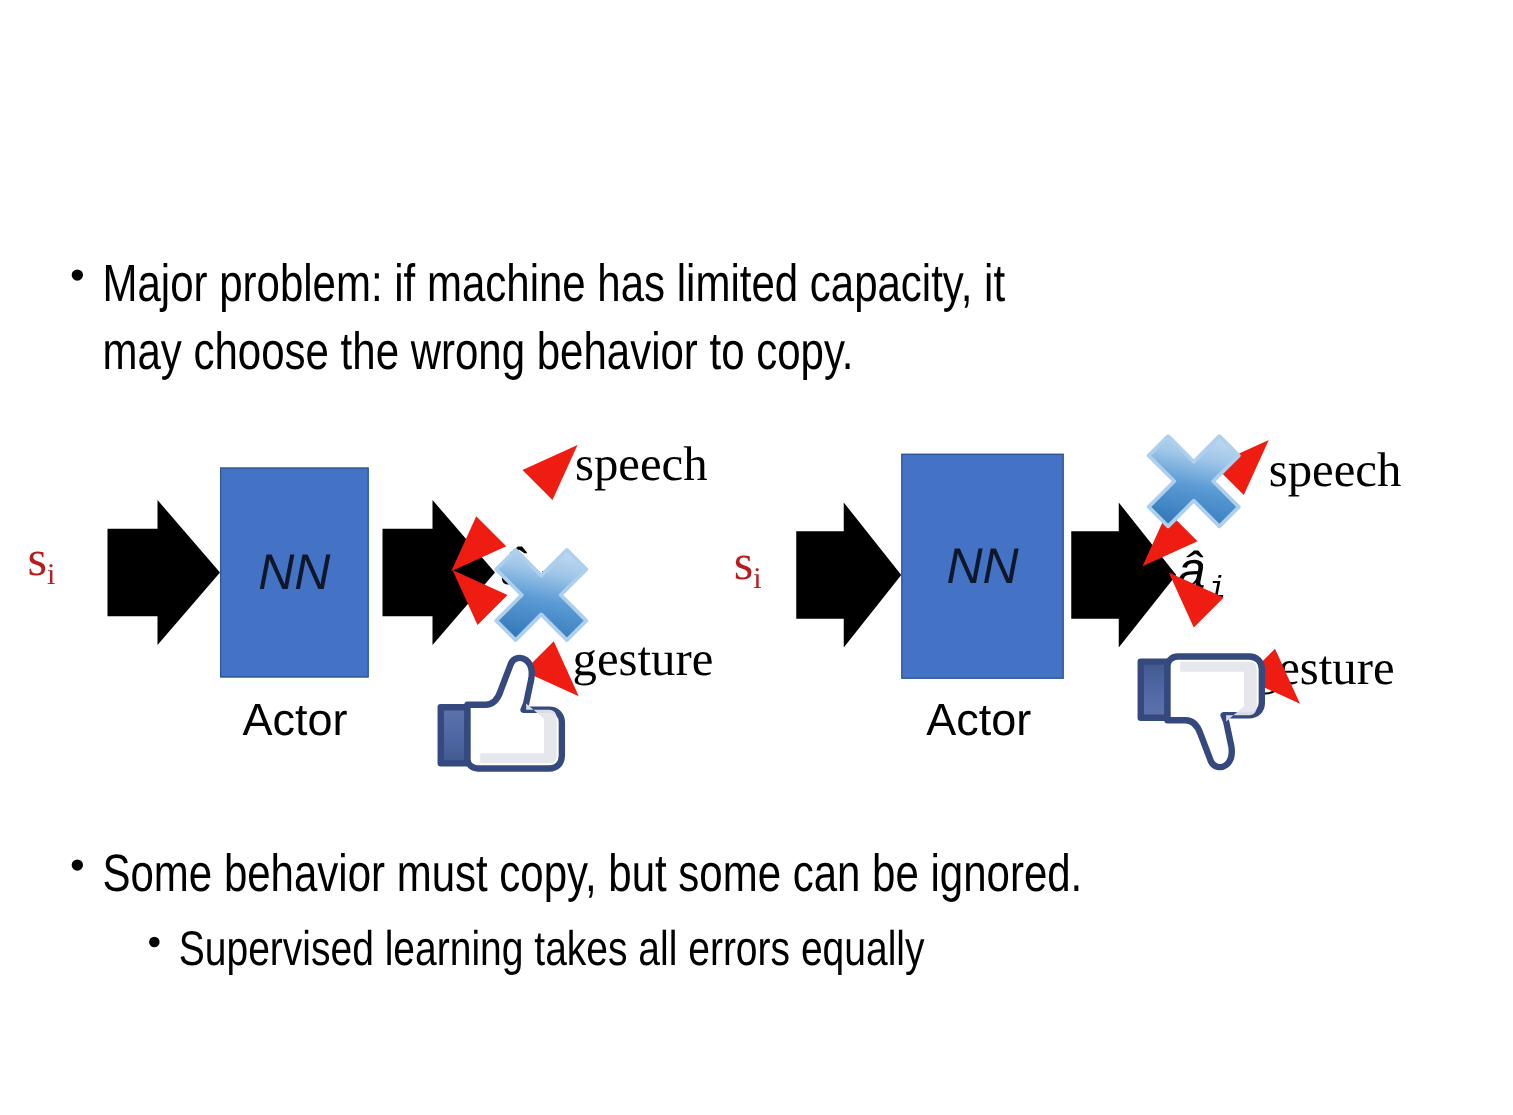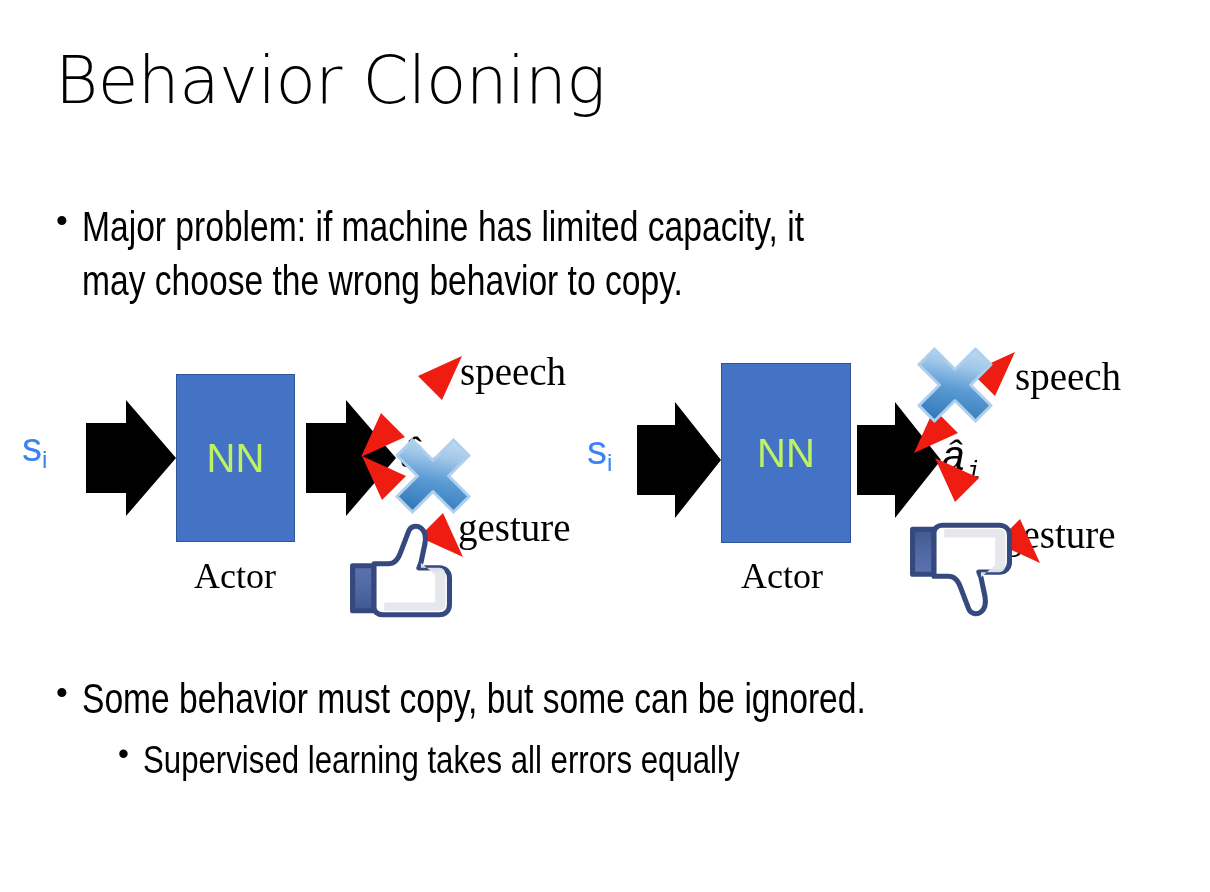--- a/index.html
+++ b/index.html
@@ -88,51 +88,52 @@
     position: absolute;
     top: 0;
     width: 600px;
     height: 310px;
   }
   #panel-left  { left: 10px;  }
   #panel-right { left: 575px; }
 
   .s-label {
     position: absolute;
-    font-family: Liberation Sans, sans-serif;
+    font-family: Liberation Serif, serif;
     font-size: 40px;
-    color: #3b82f6;
+    color: #b91c1c;
     line-height: 1;
     white-space: nowrap;
   }
   .s-label .sub {
     font-size: 0.60em;
     vertical-align: -0.30em;
     letter-spacing: 0;
   }
 
   .nn-box {
     position: absolute;
     background: #4472C4;
     border: 1.5px solid #2E5597;
     box-sizing: border-box;
     display: flex;
     align-items: center;
     justify-content: center;
   }
   .nn-box .nn-text {
-    color: #bef264;
+    color: #0f172a;
     font-family: "Liberation Sans", sans-serif;
     font-size: 40px;
     line-height: 1;
+    font-style: italic;
   }
 
   .actor-label {
     position: absolute;
-    font-family: Liberation Serif, serif;
+    font-family: Liberation Sans, sans-serif;
     font-size: 36px;
     color: #000;
     line-height: 1;
     white-space: nowrap;
   }
 
   .a-hat {
     position: absolute;
     font-family: Liberation Mono, monospace;
     font-style: italic;
@@ -162,21 +163,20 @@
     width: 600px;
     height: 310px;
     overflow: visible;
   }
 </style>
 </head>
 <body>
 
 <div id="slide">
 
-  <div id="slide-title">Behavior Cloning</div>
 
   <div class="bullet-block" id="bullet-top">
     <div class="bullet-row">
       <span class="bullet-dot">•</span>
       <span class="bullet-text">Major problem: if machine has limited capacity, it
 may choose the wrong behavior to copy.</span>
     </div>
   </div>
 
   <div id="diagram">

